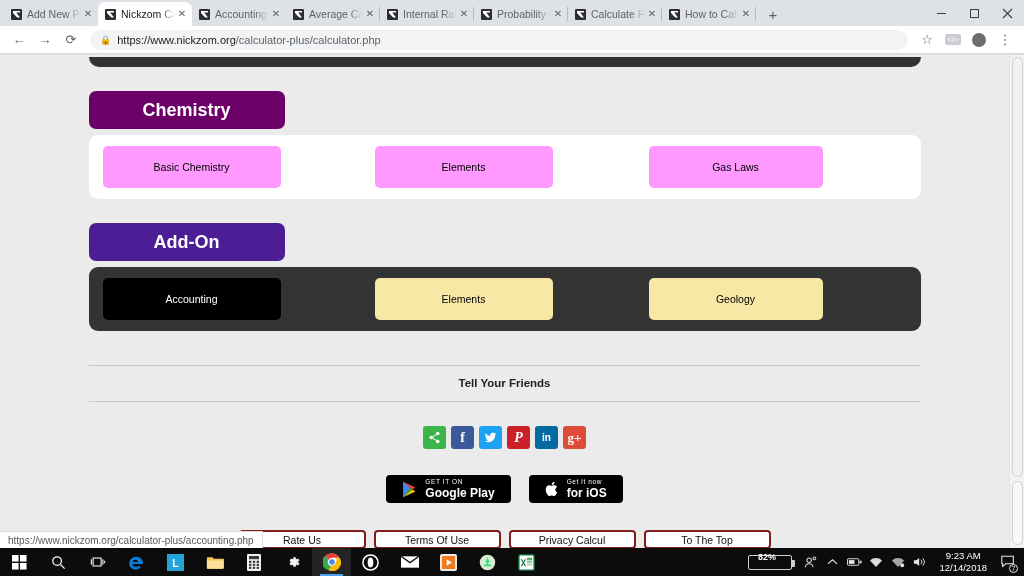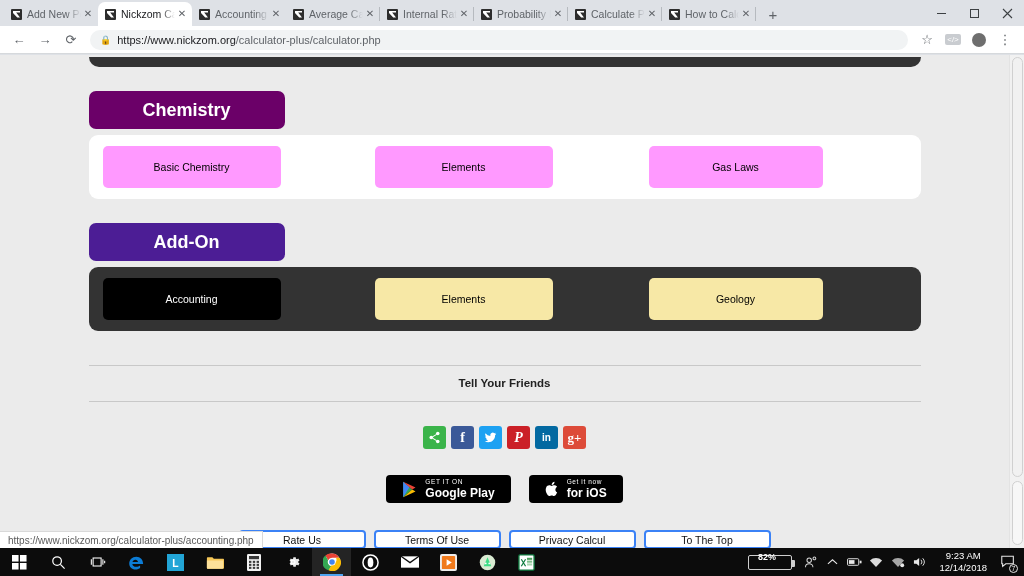--- a/index.html
+++ b/index.html
@@ -155,21 +155,21 @@
     height: 28px; background: #000000; border-radius: 4px;
     display: flex; align-items: center; padding: 0 16px; gap: 7px;
     color: #ffffff;
   }
   .store-txt { display: flex; flex-direction: column; line-height: 1; }
   .store-small { font-size: 6.5px; letter-spacing: .6px; }
   .store-big { font-size: 12px; font-weight: bold; margin-top: 2px; }
 
   .footlinks { display: flex; justify-content: center; gap: 8px; margin-top: 27px; }
   .flink {
-    width: 127px; height: 19px; border: 2px solid #3b82f6; border-radius: 4px;
+    width: 127px; height: 19px; border: 2px solid #7f1d1d; border-radius: 4px;
     background: #ffffff; display: flex; align-items: center; justify-content: center;
     font-size: 10.5px; color: #111;
   }
 
   .hscroll {
     margin-top: 9px; height: 10px; width: 832px;
     background: #f1f1f1; border: 1px solid #d8d8d8; border-radius: 5px;
   }
   .copyright {
     margin-top: 9px; width: 832px; height: 22px; background: #000000;

